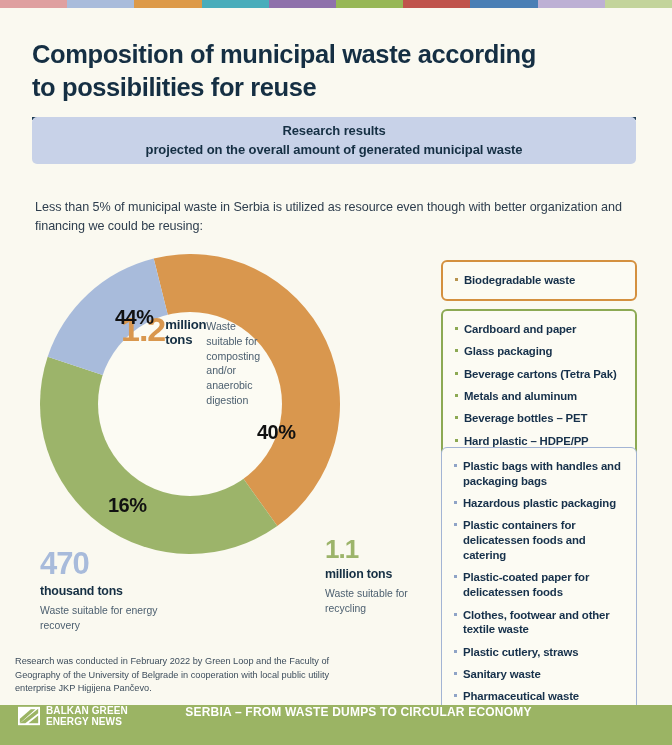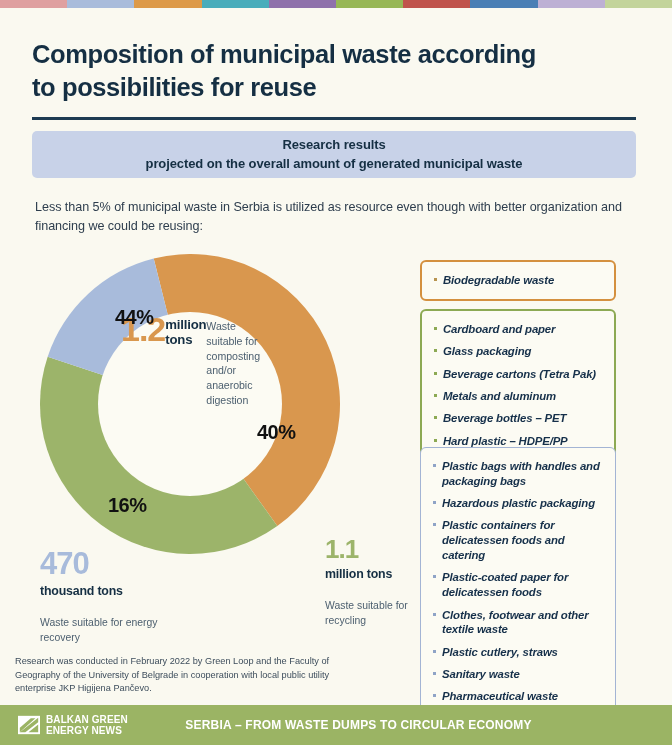--- a/index.html
+++ b/index.html
@@ -46,21 +46,21 @@
     top: 117px;
     left: 32px;
     width: 604px;
     height: 3px;
     background: #1d3b52;
   }
 
   
   .banner {
     position: absolute;
-    top: 131px;
+    top: 117px;
     left: 32px;
     width: 604px;
     height: 47px;
     background: #c8d2e8;
     border-radius: 5px;
     display: flex;
     flex-direction: column;
     align-items: center;
     justify-content: center;
     text-align: center;
@@ -157,38 +157,37 @@
     font-size: 12.4px;
     font-weight: bold;
     color: #152f43;
     margin-top: 5px;
     letter-spacing: -0.2px;
   }
   .callout-desc {
     font-size: 10.4px;
     color: #4d6070;
     line-height: 1.40;
-    margin-top: 18px;
+    margin-top: 6px;
   }
 
   .callout-recycling { left: 325px; top: 536px; width: 110px; }
   .callout-recycling .callout-num { color: #9cb46a; }
 
   .callout-energy { left: 40px; top: 548px; width: 140px; }
   .callout-energy .callout-num { color: #a8bbdb; font-size: 31px; }
 
   
   .legend {
     position: absolute;
-    left: 420px;
+    left: 441px;
     width: 196px;
     border-radius: 6px;
     background: #fcfbf3;
     padding: 11px 13px 11px 12px;
-    font-style: italic;
   }
   .legend-biodeg { top: 260px; border: 2.2px solid #d4903f; }
   .legend-recycl { top: 309px; border: 2.2px solid #8ca953; }
   .legend-energy { top: 447px; border: 1.8px solid #a3b4d4; }
 
   .legend-item {
     display: flex;
     align-items: flex-start;
     font-size: 11.4px;
     font-weight: bold;
@@ -221,21 +220,21 @@
 
   
   .footer {
     position: absolute;
     left: 0;
     bottom: 0;
     width: 672px;
     height: 40px;
     background: #9bb464;
     display: flex;
-    align-items: center;
+    align-items: flex-start;
   }
   .logo {
     display: flex;
     align-items: center;
     margin-left: 18px;
   }
   .logo-mark {
     width: 22px;
     height: 22px;
     margin-right: 6px;

